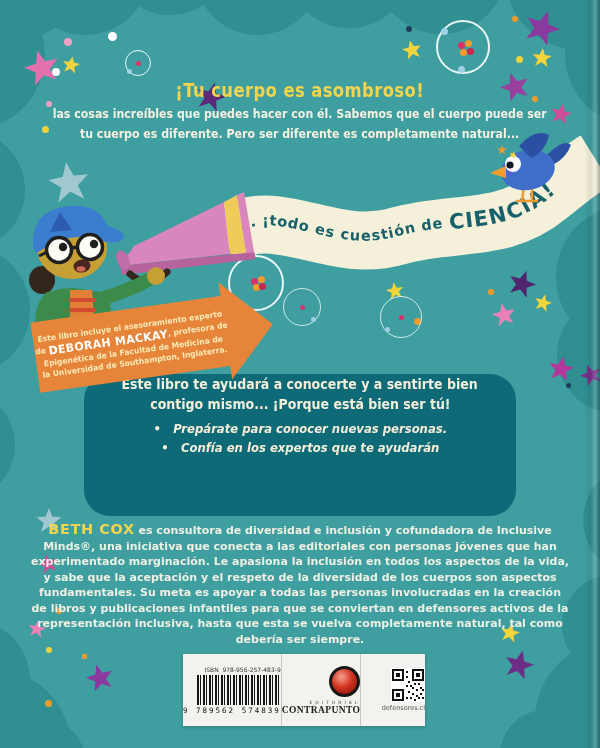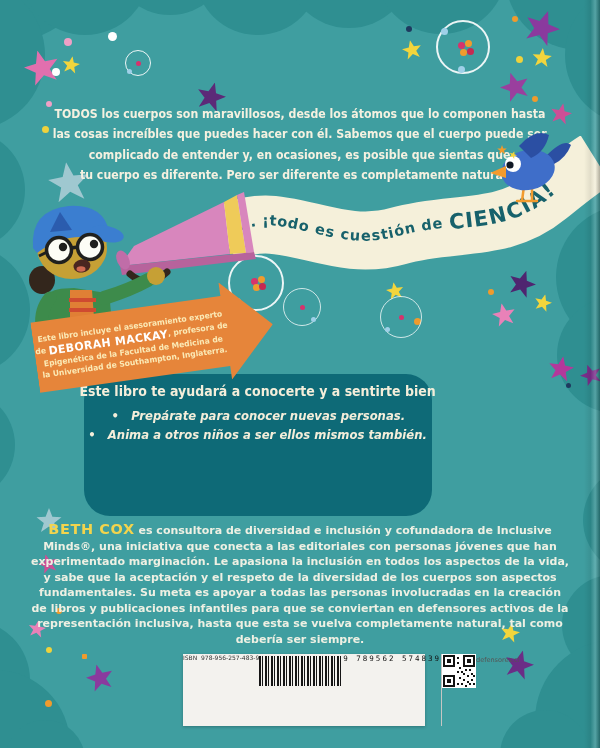--- a/index.html
+++ b/index.html
@@ -26,33 +26,33 @@
   .kid-svg{position:absolute;left:12px;top:198px;z-index:5;}
   .bird-svg{position:absolute;left:486px;top:126px;z-index:4;}
   .arrow{position:absolute;left:34px;top:292px;width:240px;height:98px;z-index:6;
     background:var(--arrow-orange,#e6853a);transform:rotate(-8deg);
     clip-path:polygon(0 14%,80% 14%,80% 0%,100% 50%,80% 100%,80% 86%,0 86%);}
   .arrow-text{position:absolute;left:3%;right:21%;top:14%;bottom:14%;display:flex;flex-direction:column;justify-content:center;align-items:center;}
   .a-line{white-space:pre;font-size:8px;font-weight:bold;color:var(--arrow-text,#fbe9b5);transform:scaleX(.95);line-height:11px;}
   .a-line2{display:flex;align-items:center;white-space:pre;transform:scaleX(.95);line-height:14px;}
   .a-line2 .a-sm{font-size:8px;font-weight:bold;color:var(--arrow-text,#fbe9b5);}
   .a-line2 .a-name{font-size:11.5px;font-weight:bold;color:#ffffff;letter-spacing:.4px;}
-  .info-box{position:absolute;left:84px;top:374px;width:348px;height:142px;border-radius:26px;
-    background:var(--info-box-bg,#0e6a77);z-index:2;padding-top:7px;box-sizing:border-box;}
+  .info-box{position:absolute;left:84px;top:374px;width:432px;height:142px;border-radius:26px;
+    background:var(--info-box-bg,#0e6a77);z-index:2;padding-top:0;box-sizing:border-box;}
   .info-box .c-line{height:20px;align-items:center;}
   .info-box .head span{font-size:13.5px;font-weight:bold;color:#f4eeda;transform:scaleX(.93);}
   .info-box .bullets{margin-top:5px;}
   .info-box .bullets .c-line{height:19px;font-style:italic;}
   .info-box .bullets span{font-size:12px;font-weight:bold;color:#f4eeda;transform:scaleX(.97);}
   .bio{position:absolute;left:30px;top:522px;width:540px;text-align:center;z-index:2;
     font-weight:bold;color:#eef0e3;font-size:11px;line-height:15.5px;}
   .bio .bio-name{font-size:14.5px;color:var(--title-yellow,#f2d44d);letter-spacing:.6px;}
   .footer{position:absolute;left:183px;top:654px;width:242px;height:72px;background:#f3f2ee;z-index:2;
     display:flex;box-shadow:0 1px 3px rgba(0,0,0,.25);}
-  .f-cell{display:flex;flex-direction:row;align-items:flex-start;justify-content:center;border-right:1px solid #c6c6c3;box-sizing:border-box;}
+  .f-cell{display:flex;flex-direction:column;align-items:flex-end;justify-content:center;border-right:1px solid #c6c6c3;box-sizing:border-box;}
   .f-cell:last-child{border-right:none;}
   .f-barcode{flex:1.3;}
   .f-logo{flex:1.05;}
   .f-qr{flex:.95;}
   .isbn{font-size:6px;color:#333;white-space:pre;}
   .bars{width:84px;height:30px;margin:2px 0 1px 0;
     background:repeating-linear-gradient(90deg,#151515 0 1.6px,transparent 1.6px 3.1px,#151515 3.1px 4.1px,transparent 4.1px 6px);}
   .digits{font-family:"DejaVu Sans Mono",monospace;font-size:7.5px;letter-spacing:2px;color:#111;white-space:pre;}
   .logo-circle{width:25px;height:25px;border-radius:50%;border:3px solid #171717;
     background:radial-gradient(circle at 38% 32%,#f4a08f 0%,var(--logo-red,#d33420) 45%,#8c1410 88%);}
@@ -151,29 +151,26 @@
   </div>
   <div class="atom" style="left:283px;top:288px;width:38px;height:38px;border-width:1.5px;border-color:rgba(255,255,255,.75);">
     <span class="nuc" style="left:16px;top:16px;width:5px;height:5px;background:#d6336c;"></span>
     <span class="nuc" style="left:27px;top:28px;width:5px;height:5px;background:#9fd0e8;"></span>
   </div>
   <div class="atom" style="left:380px;top:296px;width:42px;height:42px;border-width:1.5px;border-color:rgba(255,255,255,.75);">
     <span class="nuc" style="left:18px;top:18px;width:5px;height:5px;background:#d6336c;"></span>
     <span class="nuc" style="left:4px;top:30px;width:5px;height:5px;background:#9fd0e8;"></span>
   </div>
 
+  <div class="title-wrap c-line">
+    <span>¡Tu cuerpo es asombroso!</span>
+  </div>
   <div class="intro">
     <div class="c-line">
-        <span>TODOS los cuerpos son maravillosos, desde los átomos que lo componen hasta</span>
-      </div>
-    <div class="c-line">
         <span>las cosas increíbles que puedes hacer con él. Sabemos que el cuerpo puede ser</span>
-      </div>
-    <div class="c-line">
-        <span>complicado de entender y, en ocasiones, es posible que sientas que</span>
       </div>
     <div class="c-line">
         <span>tu cuerpo es diferente. Pero ser diferente es completamente natural...</span>
       </div>
   </div>
 
   <svg class="banner-svg" width="384" height="170" viewBox="0 0 384 170">
     <path d="M 6 102 C 60 64, 112 120, 182 100 C 238 84, 286 98, 332 60 C 352 44, 364 34, 380 24" fill="none" stroke="#f5f0da" stroke-width="58"></path>
     <path id="bannerTextPath" d="M 10 98 C 62 62, 112 116, 182 96 C 238 80, 286 94, 330 57 C 350 41, 362 31, 378 21" fill="none"></path>
     <text fill="#17616b" font-weight="bold" dominant-baseline="middle">
@@ -239,40 +236,48 @@
       <div class="a-line">Epigenética de la Facultad de Medicina de</div>
       <div class="a-line">la Universidad de Southampton, Inglaterra.</div>
     </div>
   </div>
 
   <div class="info-box">
     <div class="head">
       <div class="c-line">
           <span>Este libro te ayudará a conocerte y a sentirte bien</span>
         </div>
+      <div class="c-line">
+          <span>contigo mismo... ¡Porque está bien ser tú!</span>
+        </div>
     </div>
     <div class="bullets">
       <div class="c-line">
           <span>•   Prepárate para conocer nuevas personas.</span>
         </div>
       <div class="c-line">
-          <span>•   Anima a otros niños a ser ellos mismos también.</span>
+          <span>•   Confía en los expertos que te ayudarán</span>
         </div>
     </div>
   </div>
 
   <div class="bio">
     <span class="bio-name">BETH COX</span><span> es consultora de diversidad e inclusión y cofundadora de Inclusive Minds®, una iniciativa que conecta a las editoriales con personas jóvenes que han experimentado marginación. Le apasiona la inclusión en todos los aspectos de la vida, y sabe que la aceptación y el respeto de la diversidad de los cuerpos son aspectos fundamentales. Su meta es apoyar a todas las personas involucradas en la creación de libros y publicaciones infantiles para que se conviertan en defensores activos de la representación inclusiva, hasta que esta se vuelva completamente natural, tal como debería ser siempre.</span>
   </div>
 
   <div class="footer">
     <div class="f-cell f-barcode">
       <div class="isbn">ISBN  978-956-257-483-9</div>
       <div class="bars"></div>
       <div class="digits">9 789562 574839</div>
+    </div>
+    <div class="f-cell f-logo">
+      <div class="logo-circle"></div>
+      <div class="logo-label">EDITORIAL</div>
+      <div class="logo-name">CONTRAPUNTO</div>
     </div>
     <div class="f-cell f-qr">
       <svg width="34" height="34" viewBox="0 0 34 34">
         <rect width="34" height="34" fill="#ffffff"></rect>
         <rect x="1" y="1" width="12" height="12" fill="#111"></rect>
           <rect x="3" y="3" width="8" height="8" fill="#fff"></rect>
           <rect x="5" y="5" width="4" height="4" fill="#111"></rect>
         <rect x="21" y="1" width="12" height="12" fill="#111"></rect>
           <rect x="23" y="3" width="8" height="8" fill="#fff"></rect>
           <rect x="25" y="5" width="4" height="4" fill="#111"></rect>

